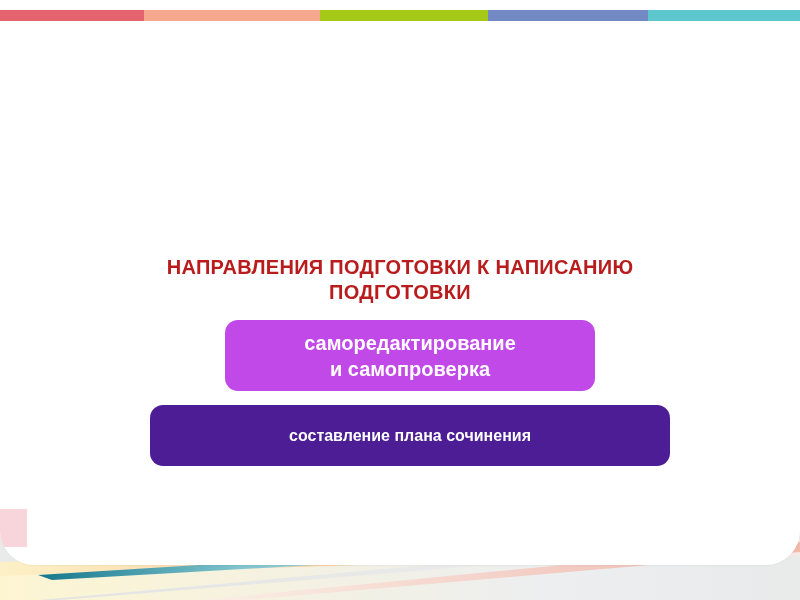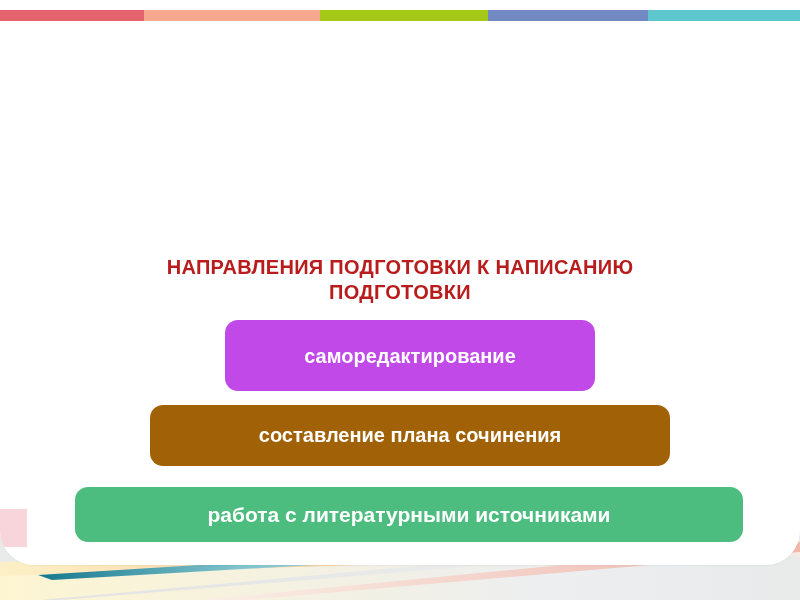--- a/index.html
+++ b/index.html
@@ -114,22 +114,22 @@
     height: 71px;
     background: #c149e8;
     font-size: 20px;
     line-height: 26px;
   }
   .box-orange {
     left: 150px;
     top: 405px;
     width: 520px;
     height: 61px;
-    background: #a16207;
-    font-size: 20px;
+    background: #4c1d95;
+    font-size: 16px;
   }
   .box-green {
     left: 75px;
     top: 487px;
     width: 668px;
     height: 55px;
     background: #4cbd7f;
     font-size: 21px;
   }
   .box-line { display: block; }
@@ -189,25 +189,23 @@
 
 
     <div class="subtitle">
       <span class="box-line">НАПРАВЛЕНИЯ ПОДГОТОВКИ К НАПИСАНИЮ</span>
       <span class="box-line">ПОДГОТОВКИ</span>
     </div>
 
     <div class="box box-purple">
       <span>
         <span class="box-line">саморедактирование</span>
+        <span class="box-line">и самопроверка</span>
       </span>
     </div>
 
     <div class="box box-orange">
       <span class="box-line">составление плана сочинения</span>
     </div>
 
-    <div class="box box-green">
-      <span class="box-line">работа с литературными источниками</span>
-    </div>
 
   </div>
 </div>
 
 </body></html>

